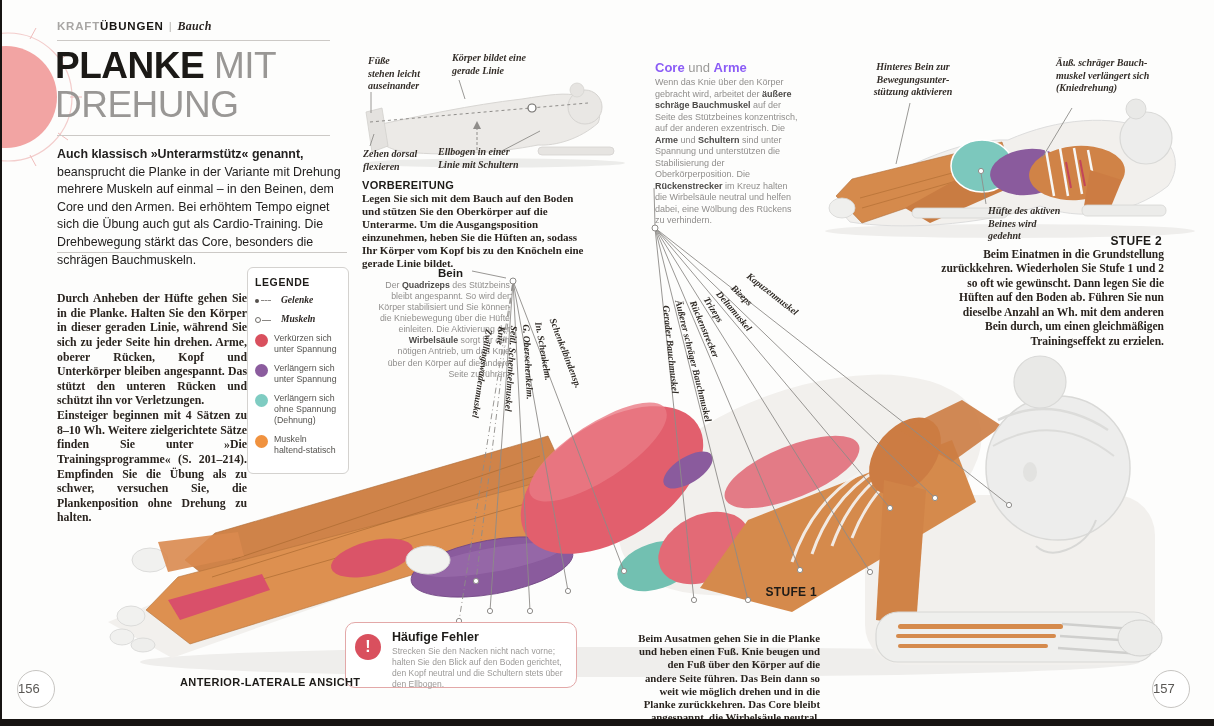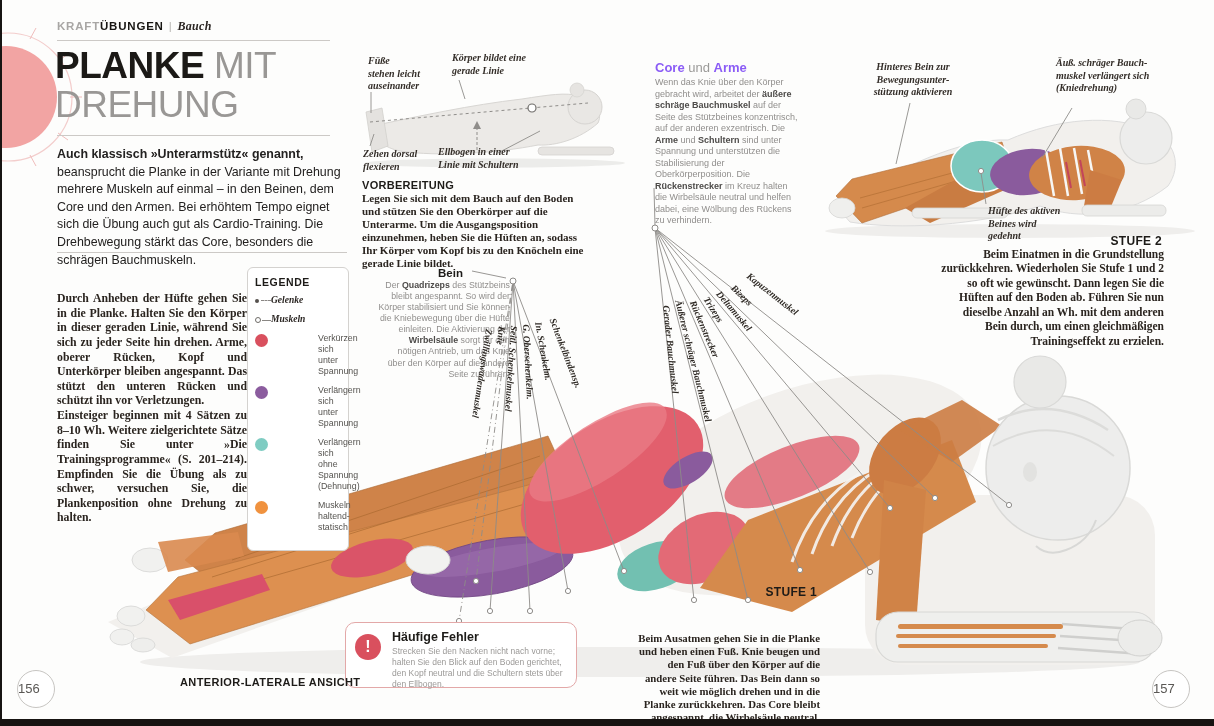--- a/index.html
+++ b/index.html
@@ -36,33 +36,33 @@
   .ov-head{left:56px;top:259px;font-size:24px;font-weight:700;color:#1b1916;letter-spacing:-.3px;}
   .ov-head .lt{font-weight:400;color:#a3a19f;}
   .ov-text{left:57px;top:291px;width:190px;font-family:"Liberation Serif",serif;font-weight:700;
            font-size:11.8px;line-height:1.24;color:#2a241f;text-align:justify;}
   .ov-text p{margin:0;}
 
   
   .legend{left:247px;top:267px;width:86px;background:#fff;border:1px solid #d4d2cf;border-radius:6px;
           padding:8px 7px 9px 7px;}
   .legend-title{font-size:10.5px;font-weight:700;letter-spacing:.6px;color:#1d1b18;margin-bottom:7px;}
-  .leg-sym{display:flex;align-items:center;gap:0;margin:0 0 9px 0;text-align:right;}
+  .leg-sym{display:flex;align-items:center;gap:10px;margin:0 0 9px 0;text-align:right;}
   .leg-sym .lab{font-family:"Liberation Serif",serif;font-style:italic;font-weight:700;
                 font-size:9.5px;color:#2a2522;}
   .sym-joint{width:16px;height:6px;position:relative;}
   .sym-joint::before{content:"";position:absolute;left:0;top:1.5px;width:4px;height:4px;border-radius:50%;background:#55514d;}
   .sym-joint::after{content:"";position:absolute;left:6px;top:3px;width:10px;border-top:1px dashed #8a8784;}
   .sym-muscle{width:16px;height:6px;position:relative;}
   .sym-muscle::before{content:"";position:absolute;left:0;top:1px;width:4px;height:4px;border-radius:50%;
                       border:1px solid #6f6c68;background:#fff;}
   .sym-muscle::after{content:"";position:absolute;left:7px;top:3.5px;width:9px;border-top:1px solid #8a8784;}
   .leg-item{display:flex;gap:6px;margin:0 0 8px 0;align-items:flex-start;}
   .leg-dot{flex:0 0 13px;width:13px;height:13px;border-radius:50%;margin-top:1px;}
-  .leg-lab{font-size:8.8px;line-height:1.25;color:#55534f;white-space:pre-line;margin-left:44px;}
+  .leg-lab{font-size:8.8px;line-height:1.25;color:#55534f;white-space:pre-line;}
 
   
   .ann{font-family:"Liberation Serif",serif;font-style:italic;font-weight:700;
        font-size:10px;line-height:1.25;color:#332d28;white-space:pre-line;}
   .lbl-fuesse{left:368px;top:55px;}
   .lbl-koerper{left:452px;top:52px;}
   .lbl-zehen{left:363px;top:148px;}
   .lbl-ellbogen{left:438px;top:146px;}
   .lbl-hinteres{left:856px;top:61px;width:114px;text-align:center;}
   .lbl-aeuss{left:1056px;top:57px;width:132px;text-align:left;}

